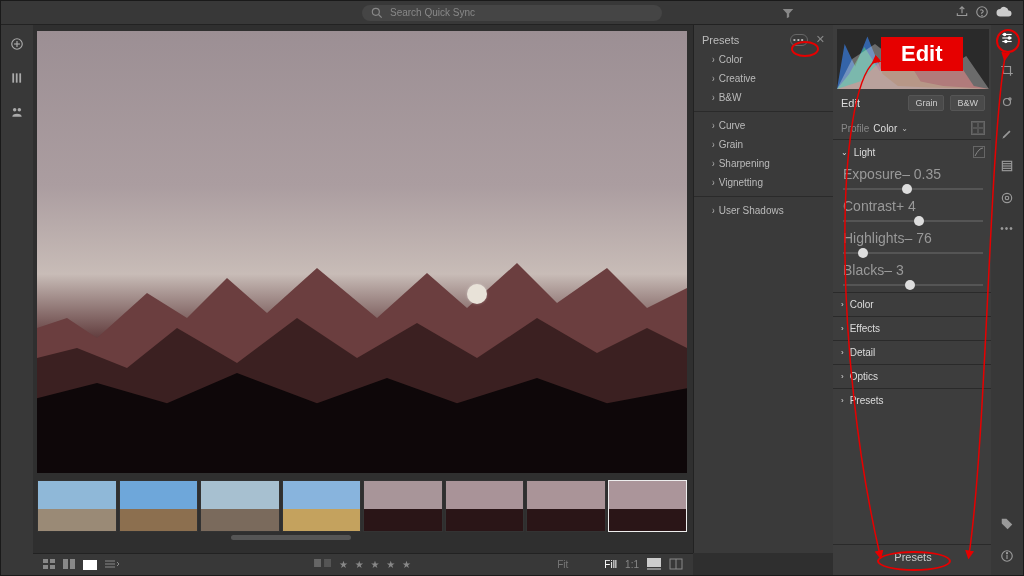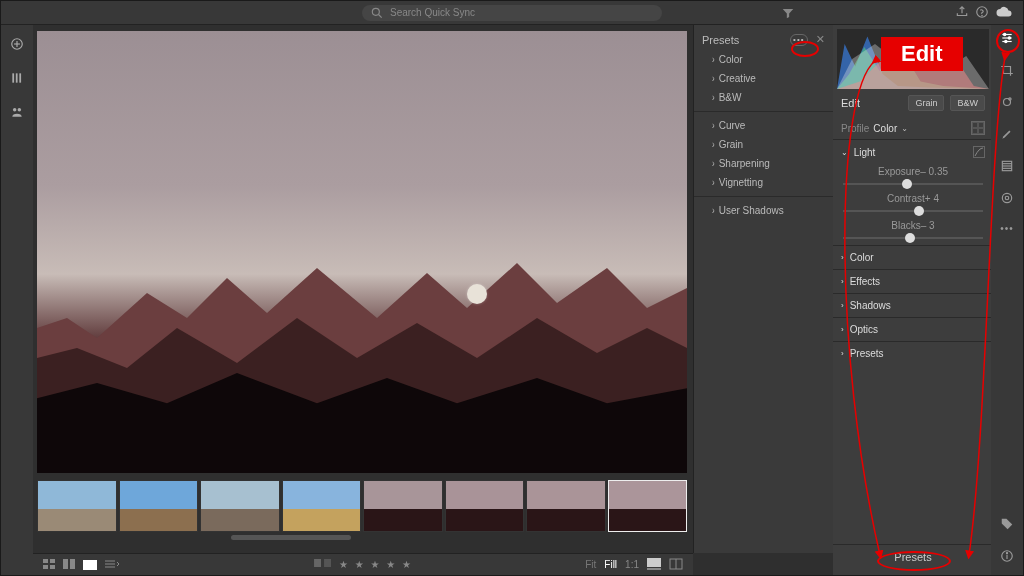--- a/index.html
+++ b/index.html
@@ -47,21 +47,21 @@
 .profile{ display:flex; align-items:center; padding:4px 8px; gap:4px; font-size:10px;}
 .profile .lbl{color:#888;}
 .profile .val{color:#ddd;}
 .profile .grid{margin-left:auto; width:14px; height:14px; border:1px solid #666; display:grid; grid-template-columns:1fr 1fr; grid-template-rows:1fr 1fr;}
 .profile .grid span{border:1px solid #555;}
 .section{ border-top:1px solid #2a2a2a; }
 .section .sh{ display:flex; align-items:center; padding:6px 8px; font-size:10px; color:#ddd; cursor:pointer;}
 .section .sh .chev{font-size:8px; margin-right:6px;}
 .section .sh .sq{margin-left:auto; width:12px; height:12px; border:1px solid #666;}
 .sliderrow{ padding:2px 10px 6px; }
-.sliderrow .lab{ display:flex; justify-content:center; font-size:10px; color:#999;}
+.sliderrow .lab{ display:flex; justify-content:flex-start; font-size:14px; color:#999;}
 .sliderrow .track{ position:relative; height:2px; background:#555; margin-top:6px;}
 .sliderrow .thumb{ position:absolute; top:-4px; width:10px; height:10px; background:#ddd; border-radius:50%; transform:translateX(-50%); cursor:pointer;}
 .presetsBtn{ position:absolute; bottom:6px; left:0; right:0; text-align:center; font-size:11px; color:#ccc; border-top:1px solid #2a2a2a; padding:6px 0;}
 
 
 .canvas{ position:absolute; left:36px; top:30px; width:650px; height:442px; background:linear-gradient(to bottom,#9c8f94 0%,#ab9da0 35%,#c8bcb7 55%,#5e393a 70%,#2b1518 80%,#0d0708 100%); overflow:hidden;}
 .mtn{ position:absolute; bottom:0; left:0; width:100%; height:60%; }
 .moon{ position:absolute; left:430px; top:253px; width:20px; height:20px; background:#e8e2d8; border-radius:50%; box-shadow:0 0 3px rgba(255,255,255,.3);}
 
 
@@ -254,20 +254,29 @@
             <div class="lab">
               <span>Contrast</span>
               <span>+ 4</span>
             </div>
             <div class="track">
               <div class="thumb" style="left:54%"></div>
             </div>
           </div>
           <div class="sliderrow">
             <div class="lab">
+              <span>Highlights</span>
+              <span>– 76</span>
+            </div>
+            <div class="track">
+              <div class="thumb" style="left:14%"></div>
+            </div>
+          </div>
+          <div class="sliderrow">
+            <div class="lab">
               <span>Blacks</span>
               <span>– 3</span>
             </div>
             <div class="track">
               <div class="thumb" style="left:48%"></div>
             </div>
           </div>
         </div>
    </div>
 
@@ -280,21 +289,21 @@
         </div>
         <div class="section">
           <div class="sh">
             <span class="chev">›</span>
             <span>Effects</span>
           </div>
         </div>
         <div class="section">
           <div class="sh">
             <span class="chev">›</span>
-            <span>Shadows</span>
+            <span>Detail</span>
           </div>
         </div>
         <div class="section">
           <div class="sh">
             <span class="chev">›</span>
             <span>Optics</span>
           </div>
         </div>
         <div class="section">
           <div class="sh">
@@ -368,21 +377,21 @@
         </svg></span>
    <div class="center">
      <span><svg width="20" height="12">
             <path d="M1 1h7v8H1z" fill="#666"></path>
             <path d="M11 1h7v8h-7z" fill="#555"></path>
           </svg></span>
      <span class="stars">★ ★ ★ ★ ★</span>
    </div>
    <div class="right">
      <span style="color:#777;">Fit</span>
-     <span style="color:#fff;">Fill</span>
+     <span style="color:#fff;margin-left:28px;">Fill</span>
      <span>1:1</span>
      <span><svg width="14" height="12" fill="#ccc">
             <rect width="14" height="9"></rect>
             <rect y="10" width="14" height="2" fill="#888"></rect>
           </svg></span>
      <span><svg width="14" height="12" fill="none" stroke="#888">
             <rect x="1" y="1" width="12" height="10"></rect>
             <line x1="7" y1="1" x2="7" y2="11"></line>
           </svg></span>
    </div>

